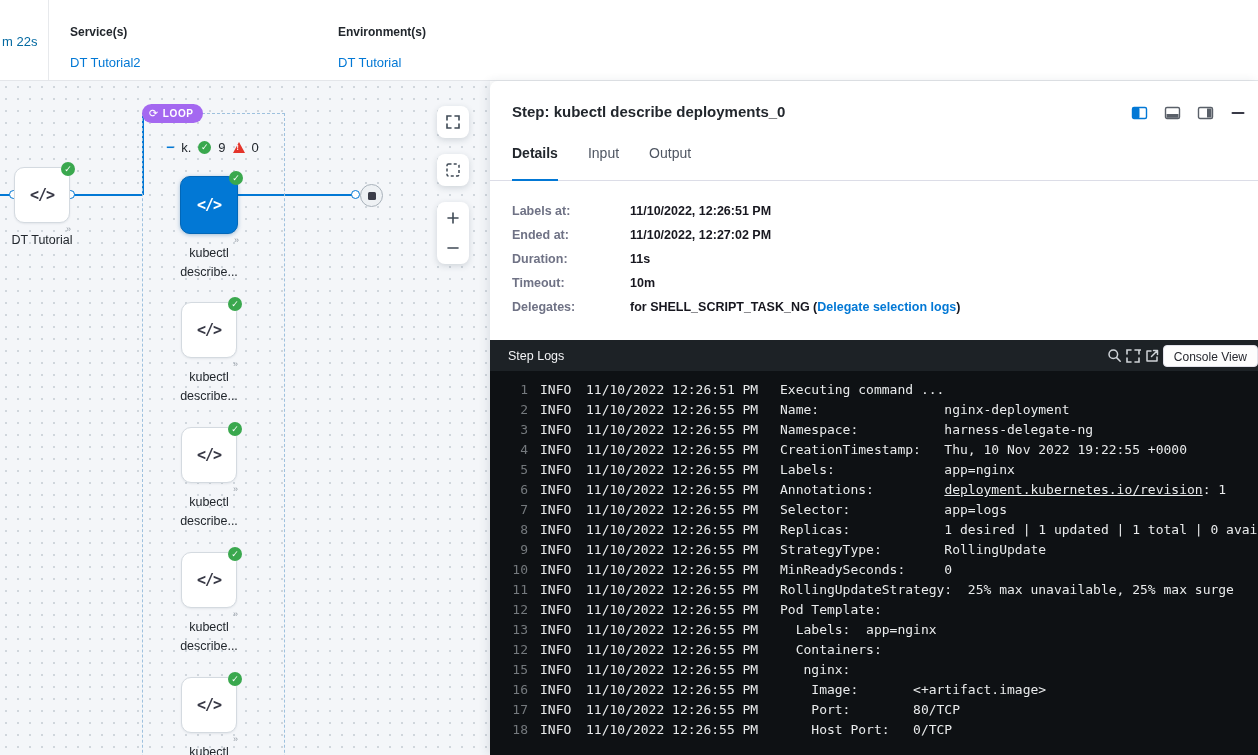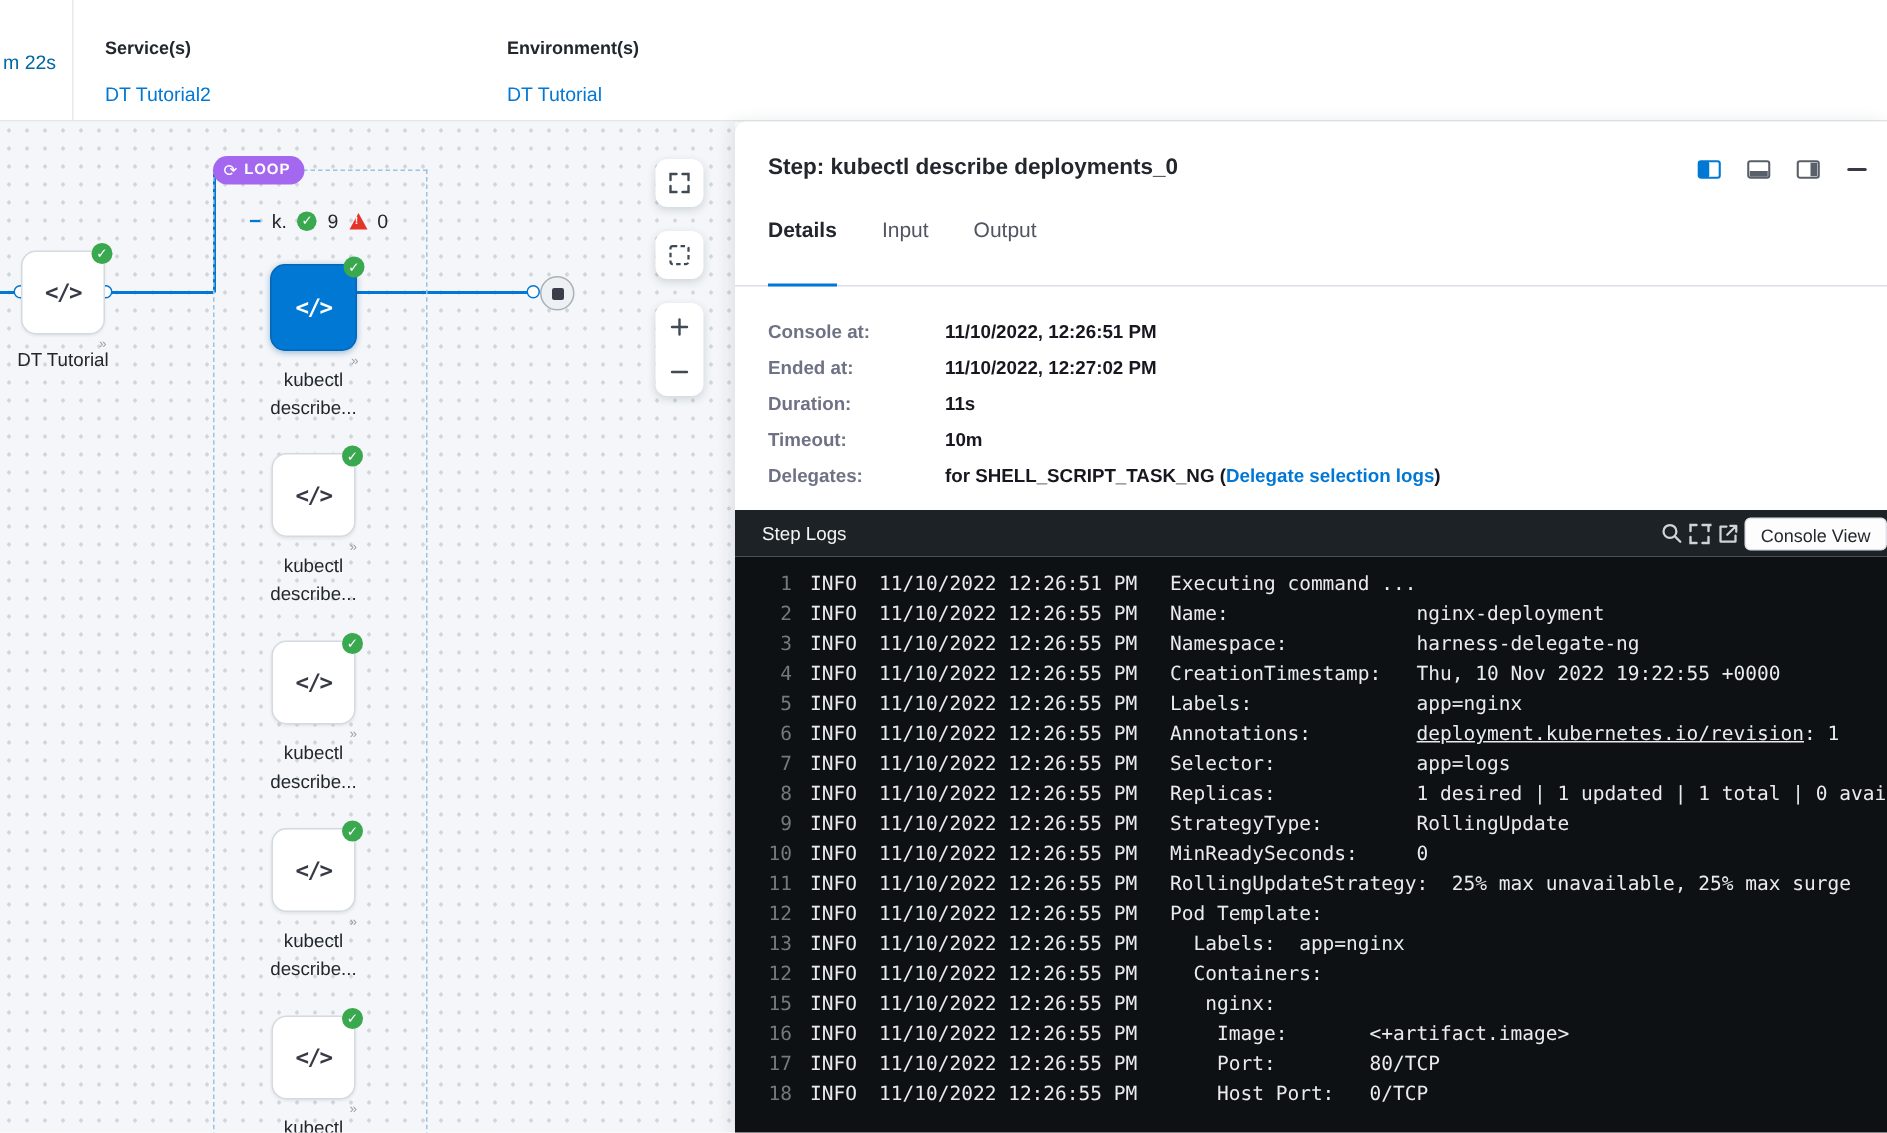--- a/index.html
+++ b/index.html
@@ -81,21 +81,21 @@
     display:flex; flex-direction:column; }
   .panel-white { height:259px; flex:none; display:flex; flex-direction:column; }
   .panel-head { display:flex; align-items:flex-start; justify-content:space-between;
     padding:22px 12px 0 22px; }
   .panel-title { font-size:15px; font-weight:700; color:#22272d; }
   .head-icons { display:flex; gap:16px; align-items:center; margin-top:2px; }
   .head-icons svg { display:block; cursor:pointer; }
 
   .tabs { display:flex; gap:30px; padding:0 22px; margin-top:24px;
     border-bottom:1px solid #dcdde7; }
-  .tab { font-size:14px; color:#4f5662; padding-bottom:28px; cursor:pointer; }
+  .tab { font-size:14px; color:#4f5662; padding-bottom:18px; cursor:pointer; }
   .tab.active { color:#22272d; font-weight:700; border-bottom:2px solid #0278d5;
     margin-bottom:-1px; }
 
   .details { padding:24px 22px 0; }
   .detail-row { display:flex; margin-bottom:11px; font-size:12.5px; line-height:13px; }
   .detail-label { width:118px; color:#6f7285; font-weight:700; flex:none; }
   .detail-value { color:#17171f; font-weight:700; }
   .link { color:#0278d5; cursor:pointer; }
 
   
@@ -258,21 +258,21 @@
         </svg>
       </div>
     </div>
     <div class="tabs">
         <div class="tab active">Details</div>
         <div class="tab">Input</div>
         <div class="tab">Output</div>
       </div>
     <div class="details">
         <div class="detail-row">
-          <div class="detail-label">Console at:</div>
+          <div class="detail-label">Labels at:</div>
           <div class="detail-value">11/10/2022, 12:26:51 PM</div>
         </div>
         <div class="detail-row">
           <div class="detail-label">Ended at:</div>
           <div class="detail-value">11/10/2022, 12:27:02 PM</div>
         </div>
         <div class="detail-row">
           <div class="detail-label">Duration:</div>
           <div class="detail-value">11s</div>
         </div>

